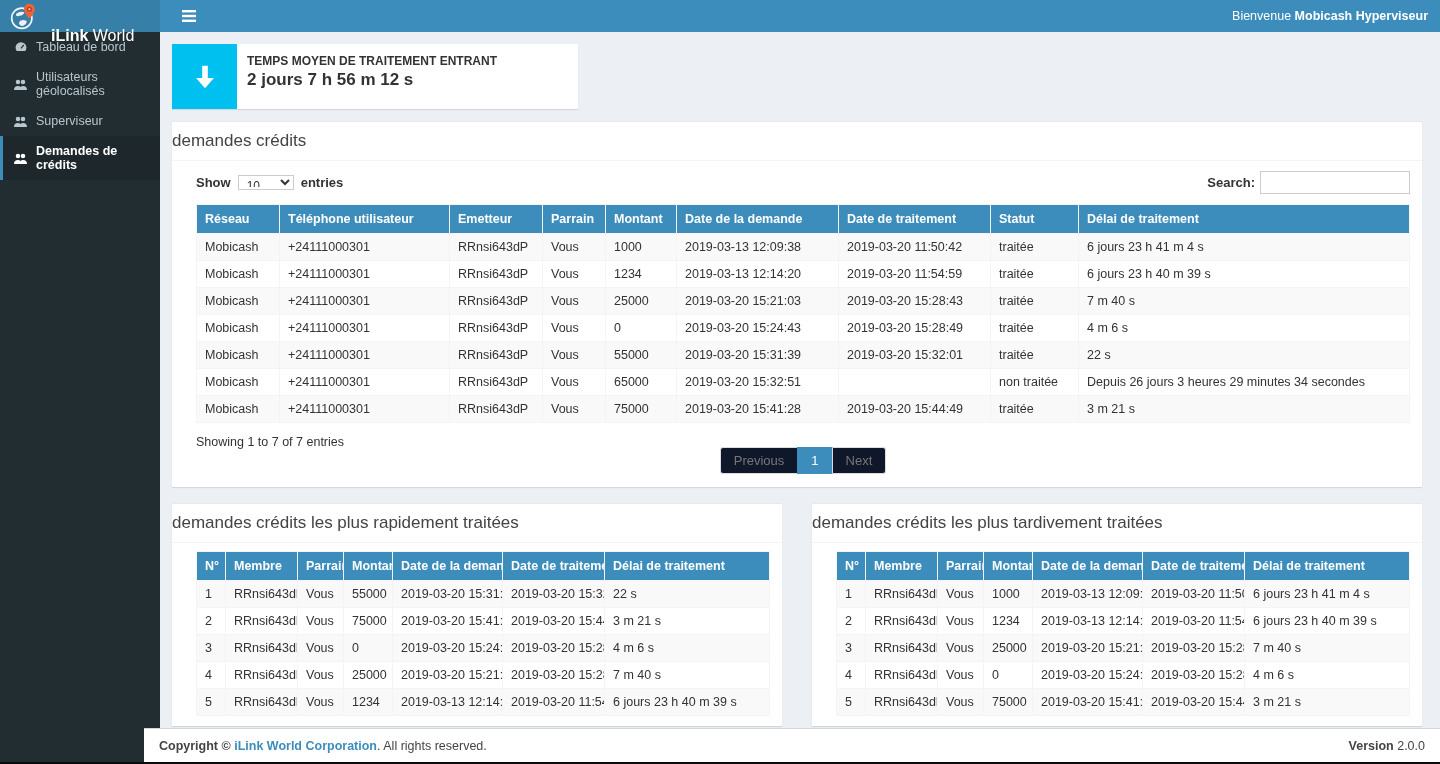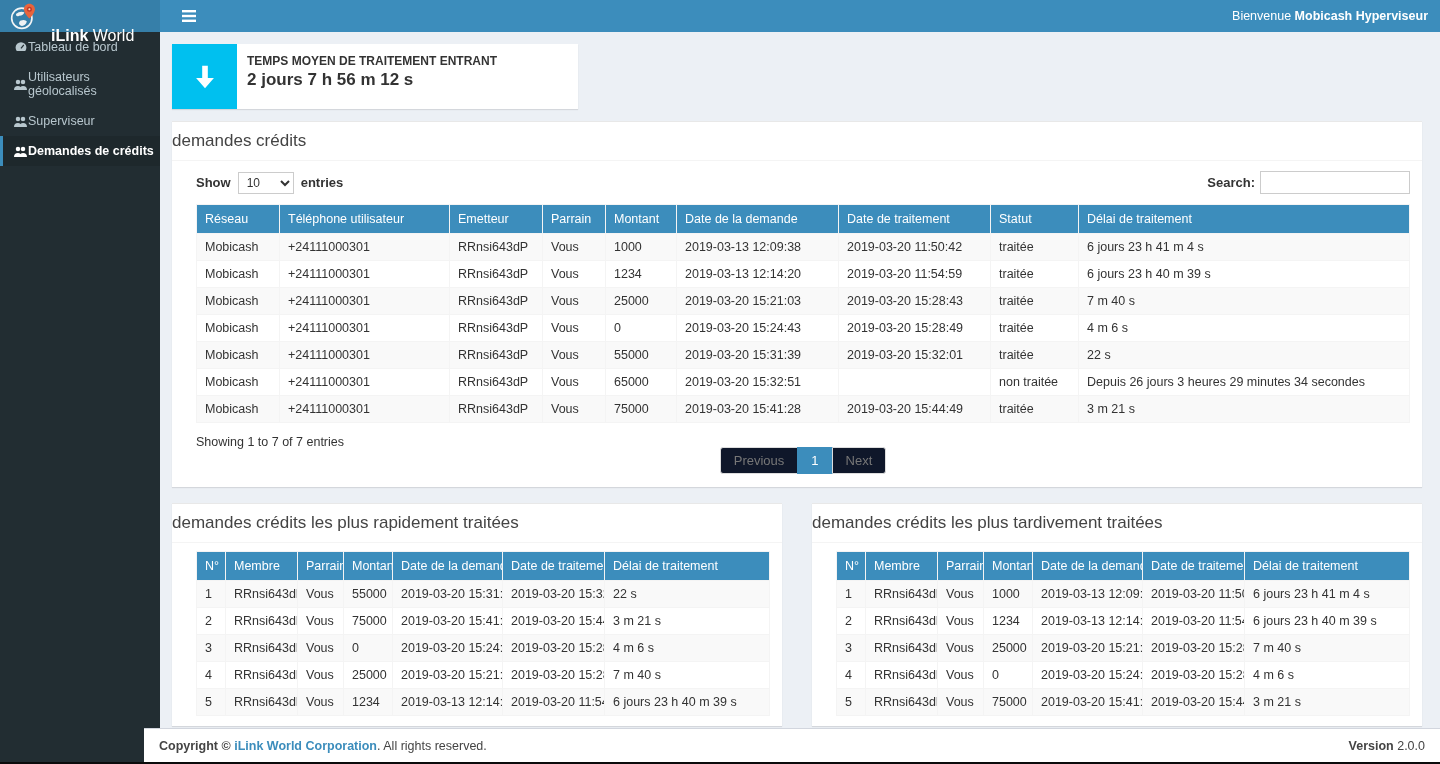--- a/index.html
+++ b/index.html
@@ -12,46 +12,46 @@
   .logo { width:160px; height:32px; background:#367fa9; display:flex; align-items:center; padding-left:10px; gap:14px; }
   .brand { color:#fff; font-size:16px; white-space:nowrap;margin-top:40px; }
   .brand b { font-weight:bold; }
   .navbar { flex:1; background:#3c8dbc; display:flex; align-items:center; justify-content:space-between; padding:0 12px; }
   .hamburger { width:34px; height:32px; display:flex; align-items:center; justify-content:center; cursor:pointer; }
   .welcome { color:#fff; font-size:12.5px; }
   .welcome b { font-weight:bold; }
 
   
   .sidebar { position:absolute; top:32px; left:0; bottom:0; width:160px; background:#222d32; z-index:4; }
-  .side-item { display:flex; align-items:center; padding:8px 6px 8px 10px; color:#b8c7ce; font-size:12.5px; border-left:3px solid transparent; cursor:pointer; }
+  .side-item { display:flex; align-items:center; gap:8px; padding:8px 6px 8px 10px; color:#b8c7ce; font-size:12.5px; border-left:3px solid transparent; cursor:pointer; }
   .side-item .icn { display:flex; width:15px; justify-content:center; flex-shrink:0; }
   .side-item.active { background:#1e282c; color:#fff; border-left-color:#3c8dbc; font-weight:bold; }
 
   
   .content { position:absolute; left:160px; top:32px; right:0; bottom:36px; padding:12px 18px 0 12px; overflow:hidden; }
 
   .info-box { width:406px; height:65px; background:#fff; display:flex; box-shadow:0 1px 1px rgba(0,0,0,0.1); margin-bottom:12px; }
   .info-icon { width:65px; height:65px; background:#00c0ef; display:flex; align-items:center; justify-content:center; flex-shrink:0; }
   .info-text { padding:10px 10px 0 10px; overflow:hidden; }
   .info-title { font-size:12px; font-weight:bold; color:#333; text-transform:uppercase; white-space:nowrap; }
   .info-value { font-size:17px; font-weight:bold; color:#333; margin-top:2px; }
 
   .panel { background:#fff; box-shadow:0 1px 1px rgba(0,0,0,0.1); border-top:1px solid #e8e8e8; }
   .panel-heading { padding:9px 0; border-bottom:1px solid #f4f4f4; }
   .panel-title { font-size:17px; color:#444; font-weight:normal; }
   .panel-body { padding:8px 12px 10px 24px; }
 
   .table-controls { display:flex; justify-content:space-between; align-items:center; margin:2px 0 10px 0; font-size:13px; color:#333; font-weight:bold; }
   .length-wrap { display:flex; align-items:center; gap:7px; }
-  .length-select { font-size:12px; padding:2px 4px; border:1px solid #ccc; background:#fff; color:#333; width:56px; height:22px; }
+  .length-select { font-size:12px; padding:2px 4px; border:1px solid #ccc; background:#fff; color:#333; width:56px; height:15px; }
   .search-wrap { display:flex; align-items:center; gap:5px; }
   .search-input { width:150px; height:23px; border:1px solid #ccc; padding:2px 5px; font-size:12px; }
 
   table { width:100%; border-collapse:collapse; font-size:12.5px; table-layout:fixed; }
-  th { background:#3c8dbc; color:#fff; font-weight:normal; text-align:left; padding:7px 8px; border:1px solid #f4f4f4; cursor:pointer; overflow:hidden; white-space:nowrap; }
+  th { background:#3c8dbc; color:#fff; font-weight:bold; text-align:left; padding:7px 8px; border:1px solid #f4f4f4; cursor:pointer; overflow:hidden; white-space:nowrap; }
   td { padding:6px 8px; border:1px solid #f4f4f4; color:#333; overflow:hidden; white-space:nowrap; height:26px; }
   tbody tr:nth-child(odd) { background:#f9f9f9; }
   tbody tr:nth-child(even) { background:#fff; }
 
   .main-table th:nth-child(1){width:83px}  .main-table th:nth-child(2){width:170px}
   .main-table th:nth-child(3){width:93px}  .main-table th:nth-child(4){width:63px}
   .main-table th:nth-child(5){width:71px}  .main-table th:nth-child(6){width:162px}
   .main-table th:nth-child(7){width:152px} .main-table th:nth-child(8){width:88px}
 
   .mini-table th:nth-child(1){width:29px}  .mini-table th:nth-child(2){width:72px}

